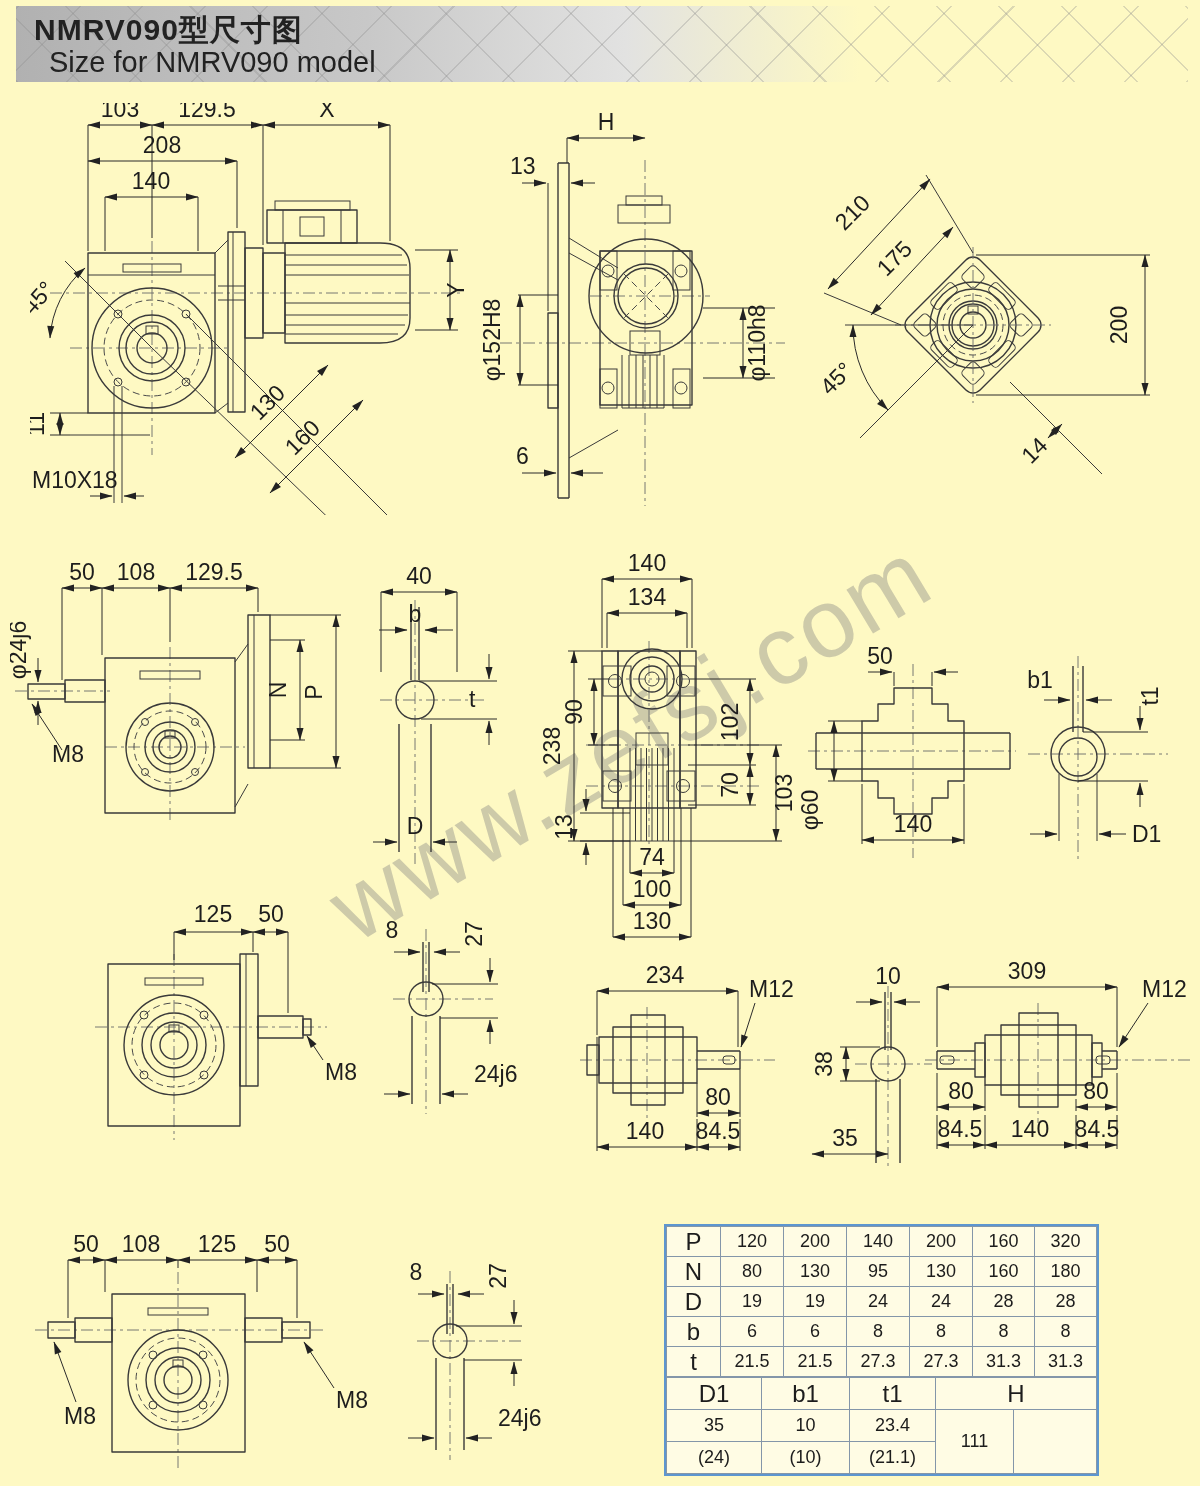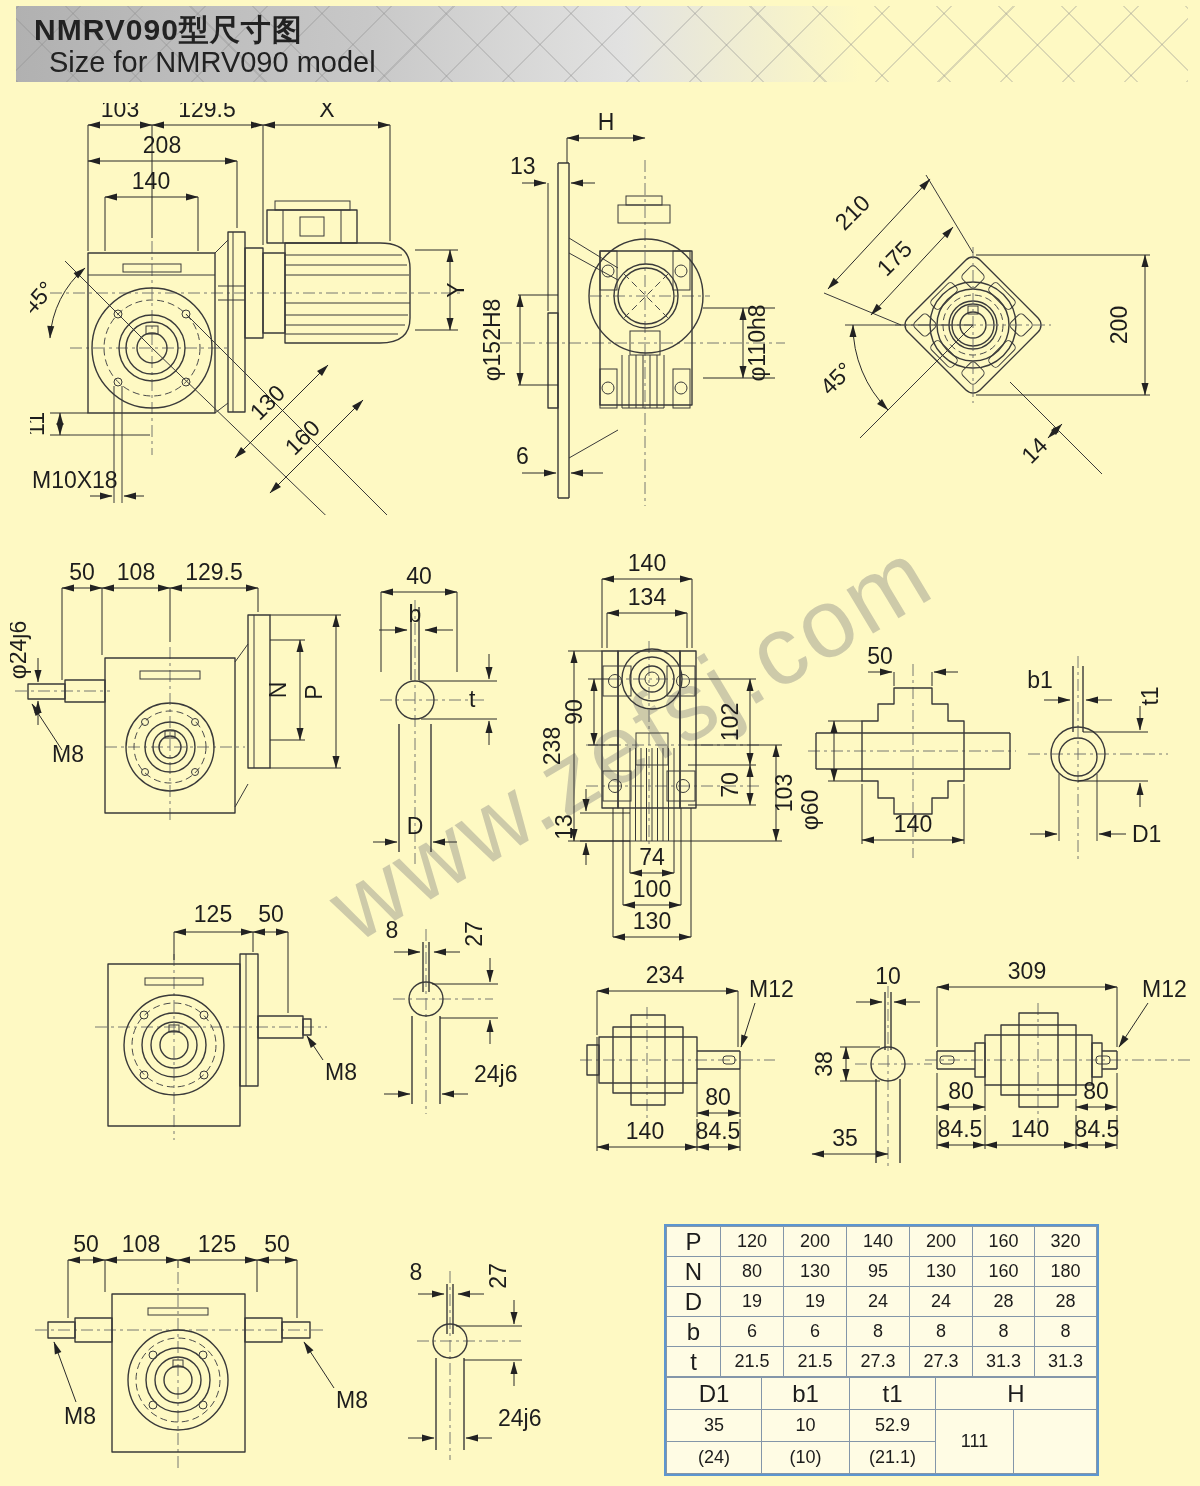--- a/index.html
+++ b/index.html
@@ -645,21 +645,21 @@
       <tbody>
           <tr>
         <td class="lbl">D1</td>
         <td class="lbl">b1</td>
         <td class="lbl">t1</td>
         <td class="lbl" colspan="2">H</td>
       </tr>
       <tr>
         <td>35</td>
         <td>10</td>
-        <td>52.9</td>
+        <td>23.4</td>
         <td rowspan="2">111</td>
         <td rowspan="2"></td>
       </tr>
       <tr>
         <td>(24)</td>
         <td>(10)</td>
         <td>(21.1)</td>
       </tr>
     </tbody>
       </table>

